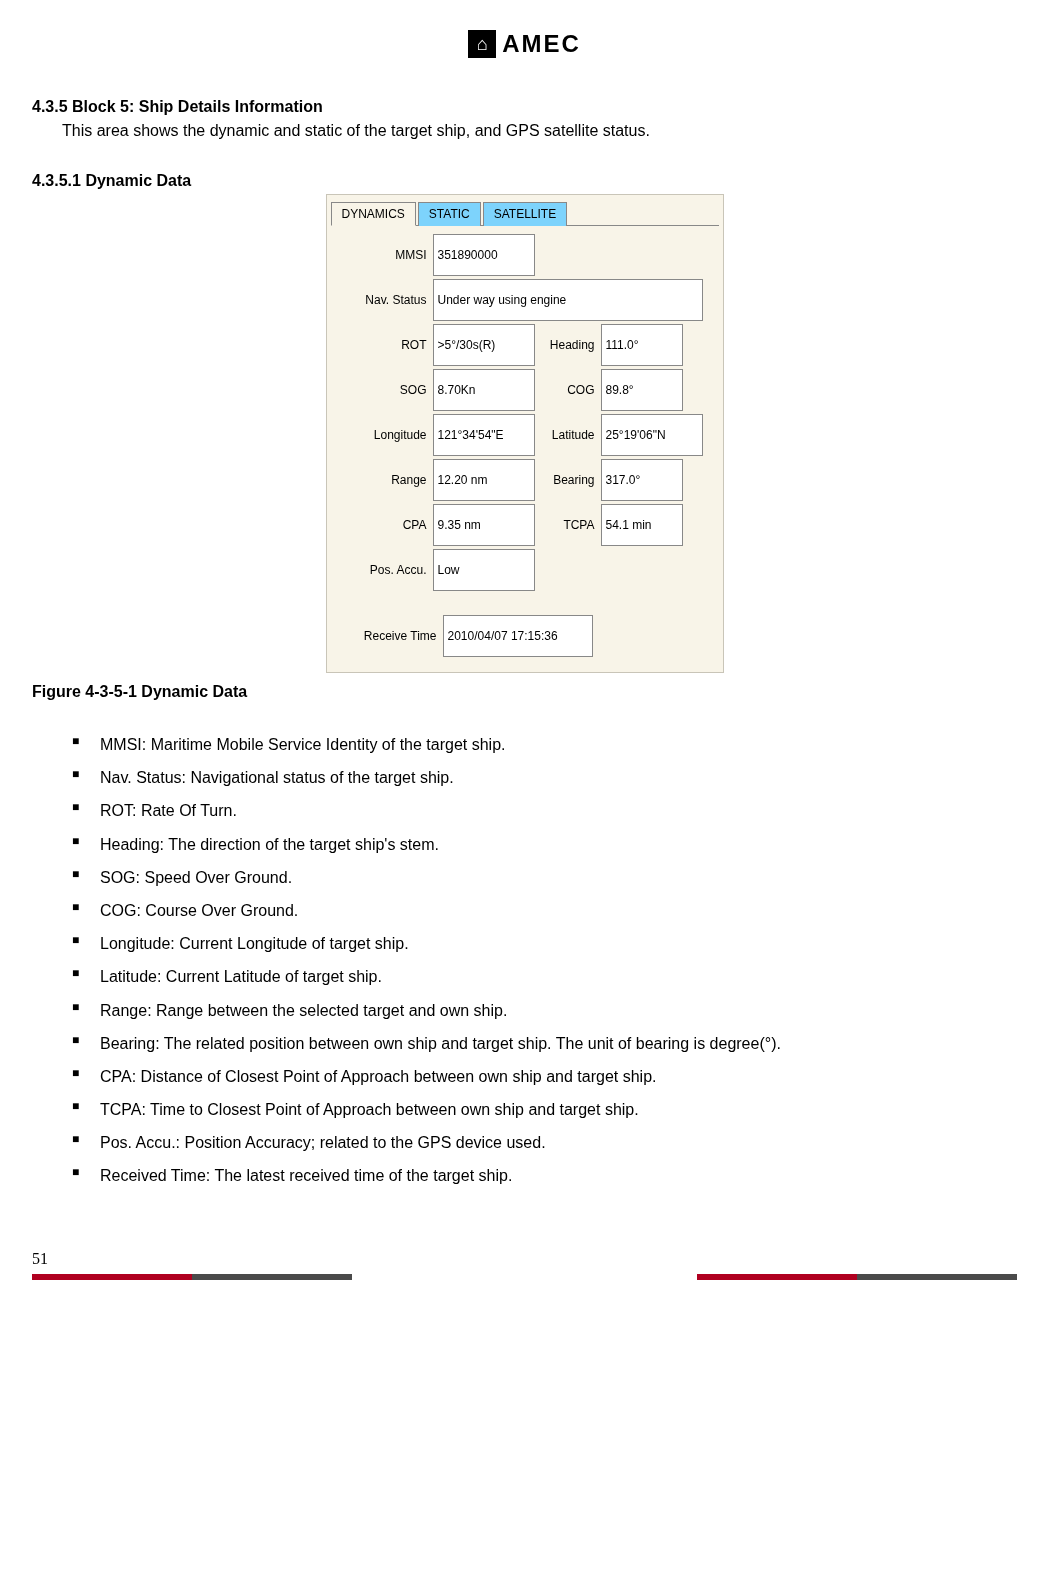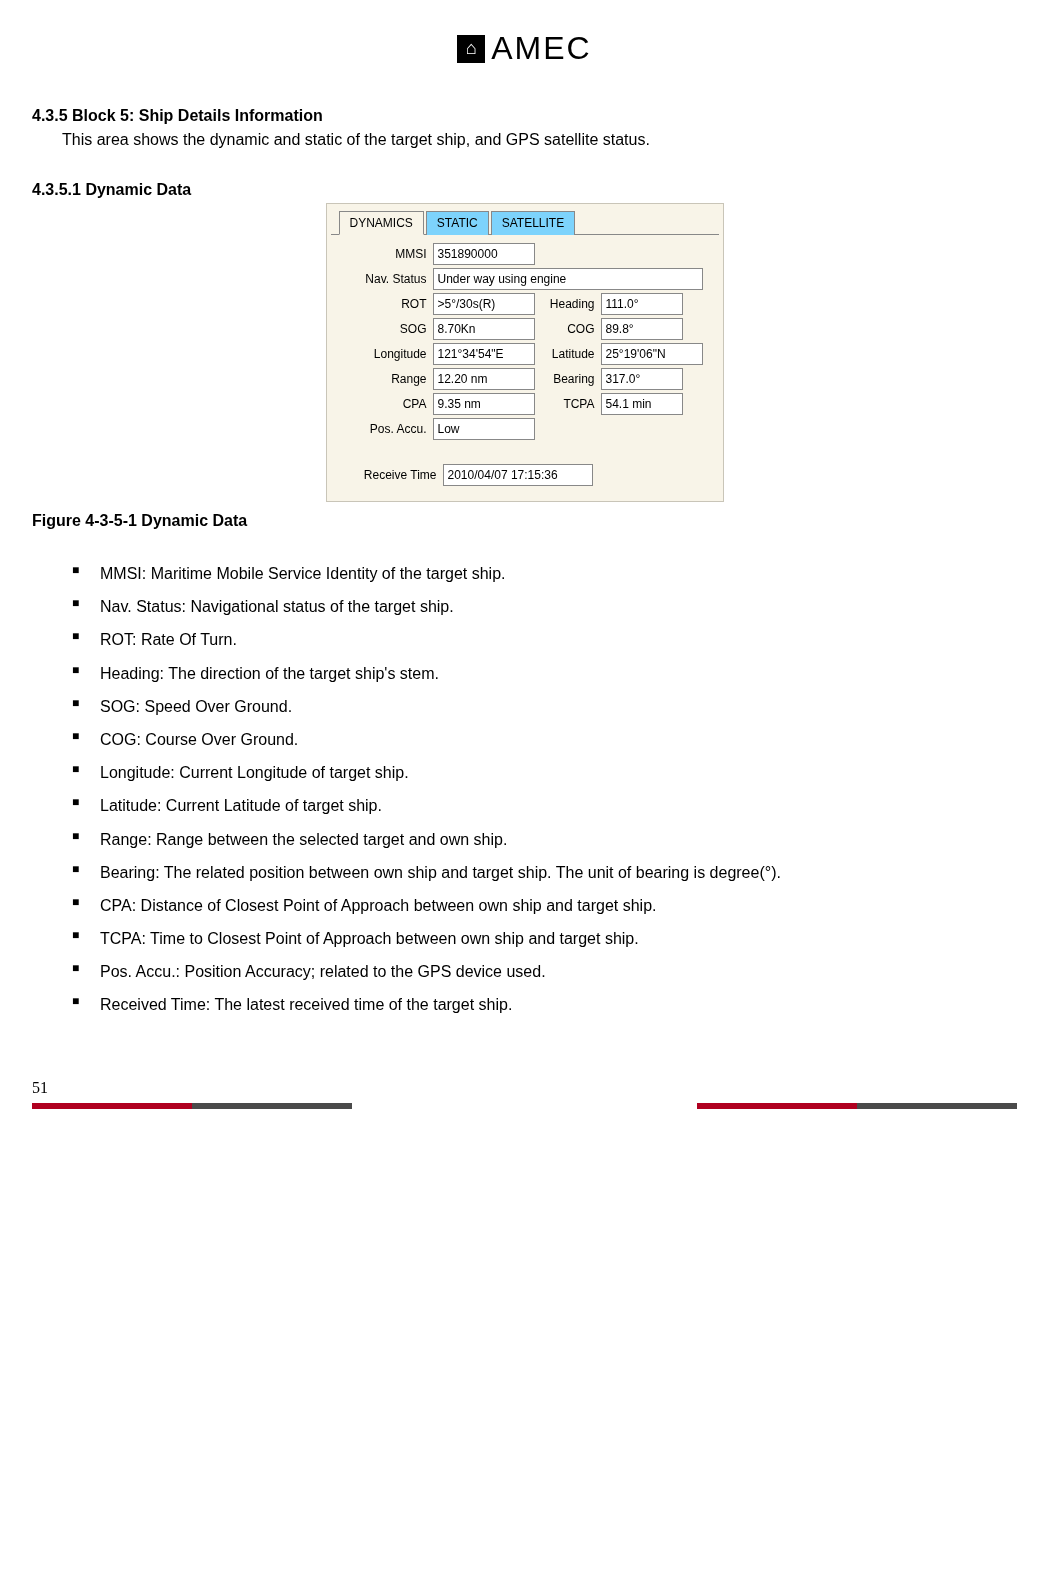--- a/index.html
+++ b/index.html
@@ -1,34 +1,34 @@
 <!DOCTYPE html>
 <html><head>
 <meta charset="utf-8">
 <style>
 body{margin:0;font-family:Arial,Helvetica,sans-serif;font-size:16px;color:#000;background:#fff}
 .page{padding:30px 32px;max-width:1049px;box-sizing:border-box}
 .header{text-align:center;margin-bottom:40px}
 .logo{display:inline-flex;align-items:center;gap:6px}
 .logo-mark{width:28px;height:28px;background:#000;display:flex;align-items:center;justify-content:center;color:#fff;font-size:18px;font-weight:bold}
-.logo-text{font-family:Arial;font-weight:normal;font-size:32px;letter-spacing:2px}
+.logo-text{font-family:Arial;font-weight:bold;font-size:24px;letter-spacing:2px}
 .bold{font-weight:normal}
 .h1{font-weight:bold;margin:6px 0}
 .p-indent{margin:4px 0 32px 30px}
 .h2{font-weight:bold;margin:18px 0 4px}
 .panel-wrap{text-align:center;margin-bottom:6px}
 .panel{display:inline-block;width:396px;text-align:left;background:#F8F4E8;border:1px solid #C9C5B8;padding:0 0 12px;font-family:Tahoma,Arial,sans-serif;font-size:12px;color:#000}
-.tabs{display:flex;padding:6px 12px 0}
+.tabs{display:flex;padding:6px 4px 0}
 .tab{border:1px solid #888;border-bottom:none;background:#7dd3fc;padding:4px 10px;font-size:12px;margin-right:2px;position:relative;top:1px}
 .tab.active{background:#F8F4E8;border-bottom:1px solid #F8F4E8}
 .tab-line{border-top:1px solid #888;margin:0 4px 8px}
 .row{display:flex;align-items:center;margin:3px 12px;padding:0 8px}
 .lbl{width:80px;text-align:right;margin-right:6px}
 .lbl2{width:60px;text-align:right;margin-right:6px}
-.field{background:#fff;border:1px solid #888;padding:2px 4px;height:16px;line-height:16px;box-sizing:content-box;font-size:12px;font-family:Tahoma,Arial}
+.field{background:#fff;border:1px solid #888;padding:12px 4px;height:16px;line-height:16px;box-sizing:content-box;font-size:12px;font-family:Tahoma,Arial}
 .w-long{width:260px}
 .w-med{width:92px}
 .w-sm{width:72px}
 .w-time{width:140px}
 .w-m2{width:92px}
 .figure-caption{text-align:left;font-weight:bold;margin:10px 0 30px}
 ul.bullets{list-style:none;padding:0;margin:0 0 40px 40px}
 ul.bullets li{position:relative;padding-left:28px;margin:6px 0;line-height:1.7;text-align:justify}
 ul.bullets li::before{content:"■";position:absolute;left:0;top:0;font-size:12px}
 .page-num{text-align:left;font-family:"Times New Roman",serif;margin-top:60px}

